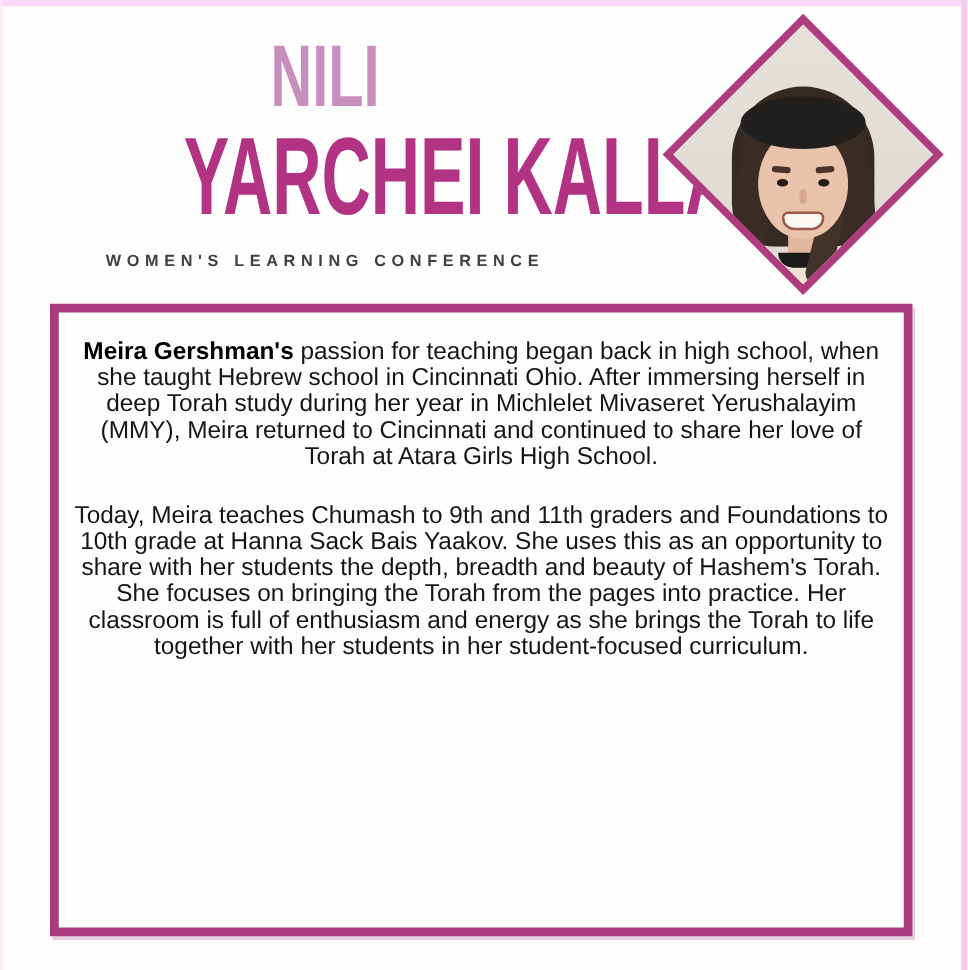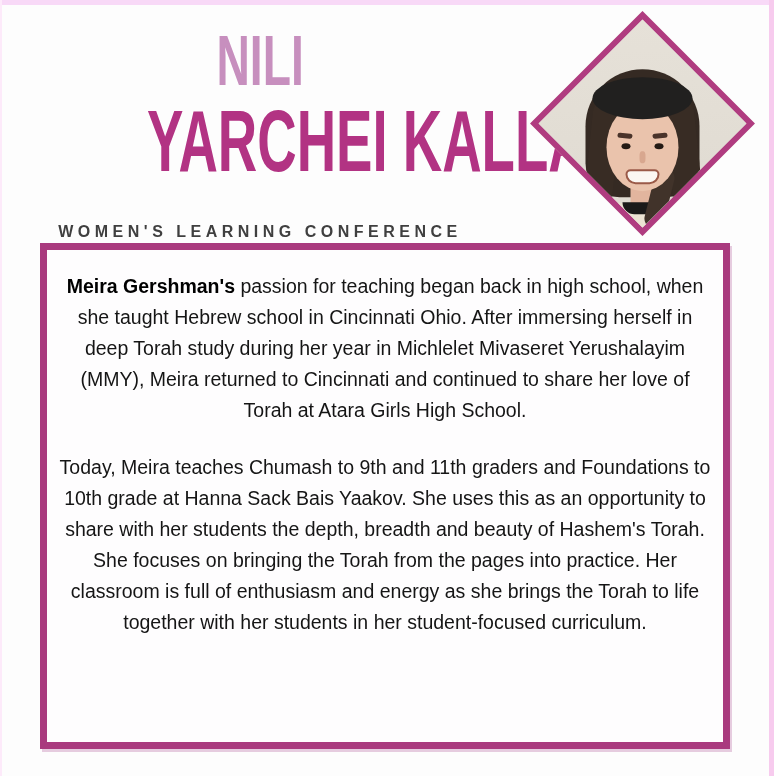--- a/index.html
+++ b/index.html
@@ -16,21 +16,21 @@
   
   .header{position:absolute;left:0;top:0;width:774px;height:282px;border-radius:13px;}
   .title-block{position:absolute;left:0;top:0;width:520px;height:243px;}
   .nili-line{position:absolute;left:0;top:26px;width:520px;text-align:center;
     font-weight:700;font-size:70px;line-height:1;color:var(--brand-pink-light,#c78fbe);}
   .nili-line span{display:inline-block;transform:scaleX(.66);transform-origin:center;}
   .yk-line{position:absolute;left:0;top:97px;width:520px;text-align:center;
     font-weight:700;font-size:88px;line-height:1;color:var(--brand-magenta,#b23383);}
   .yk-line span{display:inline-block;transform:scaleX(.62);transform-origin:center;white-space:nowrap;}
   .subtitle{position:absolute;left:0;top:201px;width:520px;text-align:center;
-    font-size:16px;font-weight:700;letter-spacing:4.5px;color:var(--subtitle-gray,#3f3f3f);margin-top:22px;}
+    font-size:13px;font-weight:700;letter-spacing:4.5px;color:var(--subtitle-gray,#3f3f3f);}
 
   
   .diamond-frame{position:absolute;left:563px;top:44px;width:159px;height:159px;
     box-sizing:border-box;border:6px solid var(--frame-magenta,#b03c80);
     background:#e3ded6;transform:rotate(45deg);overflow:hidden;}
   .portrait{position:absolute;width:210px;height:210px;left:50%;top:50%;
     transform:translate(-50%,-50%) rotate(-45deg);}
   .portrait *{position:absolute;}
   .p-bg{left:0;top:0;width:210px;height:210px;background:linear-gradient(180deg,#e6e1d8 0%,#dfdad1 100%);}
   .p-hair-back{left:48px;top:50px;width:114px;height:128px;background:#352a23;
@@ -58,21 +58,21 @@
   .p-eye-right{left:117px;top:124px;}
   .p-nose{left:102px;top:132px;width:6px;height:12px;background:#d8a78f;border-radius:40%;z-index:8;}
   .p-mouth{left:88px;top:150px;width:34px;height:15px;background:#fbf7f2;
     box-sizing:border-box;border:2px solid #9a5a48;border-radius:8px 8px 16px 16px;z-index:8;}
 
   
   .bio-box{position:absolute;left:40px;top:243px;width:690px;height:506px;
     box-sizing:border-box;border:7px solid var(--box-border,#a93a7e);
     background:#fefdfe;padding:21px 12px 0 12px;text-align:center;z-index:10;
     box-shadow:2px 3px 0 rgba(201,145,187,.45);}
-  .bio-p{margin:0 0 26px 0;font-size:19.5px;line-height:31px;color:#151515;}
+  .bio-p{margin:0 0 26px 0;font-size:19.5px;line-height:21px;color:#151515;}
   .bio-p strong{font-weight:700;color:#000;}
 </style>
 </head>
 <body>
 
 <div class="edge edge-top"></div>
 <div class="edge edge-right"></div>
 <div class="edge edge-left"></div>
 
 <header class="header">

